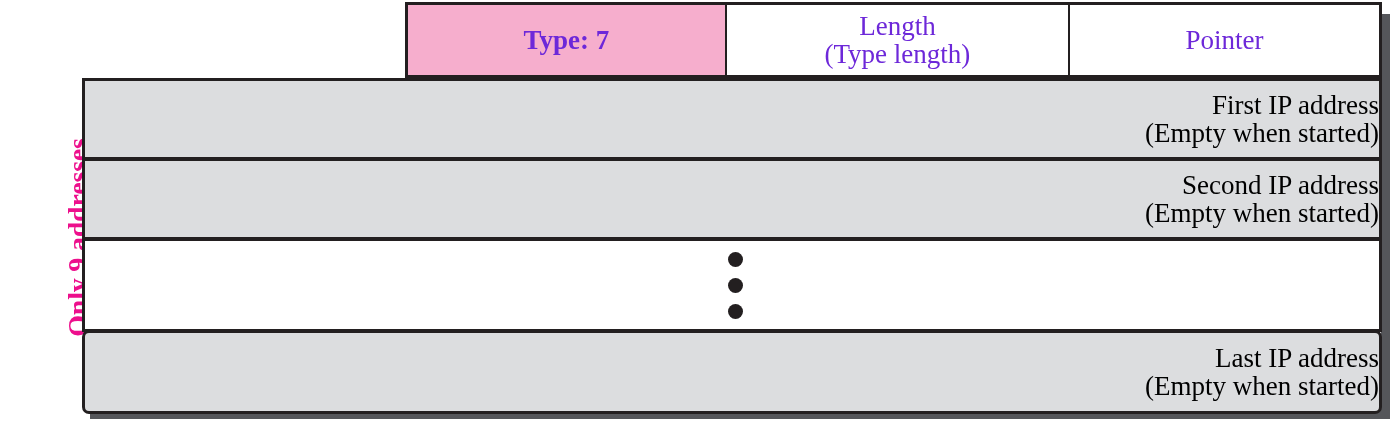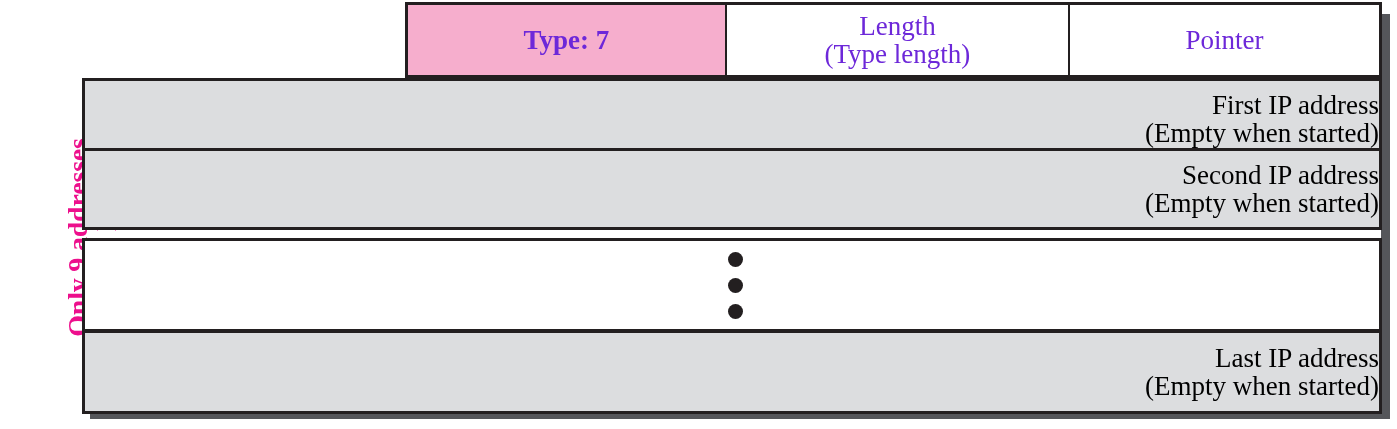--- a/index.html
+++ b/index.html
@@ -119,23 +119,23 @@
     flex-direction: column;
     align-items: flex-end;
     justify-content: center;
     font-size: 27px;
     line-height: 1.04;
     color: #000000;
     text-align: center;
     z-index: 3;
   }
   #row-first  { top: 78px;  height: 82px; }
-  #row-second { top: 148px; height: 82px; }
+  #row-second { top: 158px; height: 82px; }
   #row-dots   { top: 238px; height: 94px; background: #ffffff; }
-  #row-last   { top: 330px; height: 84px; }
+  #row-last   { top: 330px; height: 84px; border-radius: 7px; }
 
   .row .l1, .row .l2 { display: block; }
 
   
   #ellipsis {
     display: flex;
     flex-direction: column;
     align-items: center;
     justify-content: center;
     gap: 11px;

